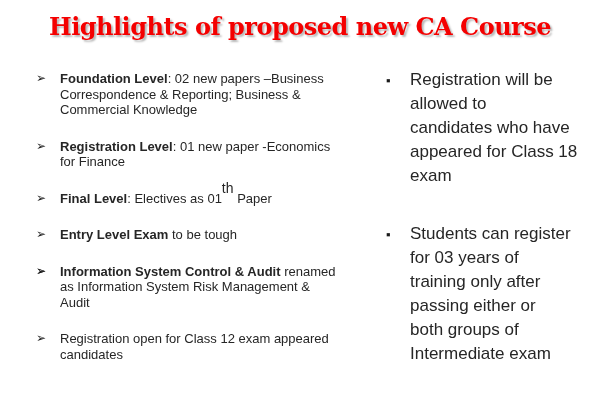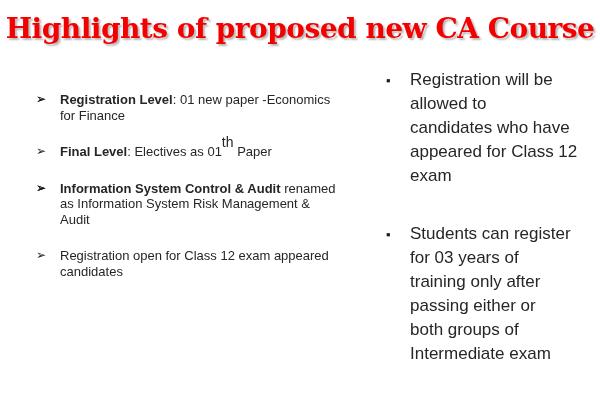--- a/index.html
+++ b/index.html
@@ -10,21 +10,21 @@
     position: relative;
     font-family: "Liberation Sans", sans-serif;
     color: #262626;
   }
   .title {
     position: absolute;
     top: 12px; left: 0; right: 0;
     text-align: center;
     font-family: "DejaVu Serif", serif;
     font-weight: bold;
-    font-size: 28px;
+    font-size: 24px;
     letter-spacing: -0.5px;
     white-space: nowrap;
     color: #f40000;
     text-shadow: 2px 2px 2px #b8b8b8;
     margin: 0;
   }
   .col { position: absolute; }
   .col ul { list-style: none; margin: 0; padding: 0; }
   .left-col {
     left: 35px; top: 71px; width: 322px;
@@ -62,32 +62,36 @@
 </style>
 </head>
 <body>
 
 <h1 class="title">Highlights of proposed new CA Course</h1>
 
 <div class="col left-col">
   <ul>
     <li>
       <span class="arrow-bullet">➢</span>
+      <span class="txt"><b>Foundation Level</b><span>: 02 new papers –Business
+Correspondence &amp; Reporting; Business &amp;
+Commercial Knowledge</span><sup class="ord"></sup><span></span></span>
     </li>
     <li>
       <span class="arrow-bullet">➢</span>
       <span class="txt"><b>Registration Level</b><span>: 01 new paper -Economics
 for Finance</span><sup class="ord"></sup><span></span></span>
     </li>
     <li>
       <span class="arrow-bullet">➢</span>
       <span class="txt"><b>Final Level</b><span>: Electives as 01</span><sup class="ord">th</sup><span> Paper</span></span>
     </li>
     <li>
       <span class="arrow-bullet">➢</span>
+      <span class="txt"><b>Entry Level Exam</b><span> to be tough</span><sup class="ord"></sup><span></span></span>
     </li>
     <li>
       <span class="arrow-bullet">➢</span>
     </li>
     <li>
       <span class="arrow-bullet">➢</span>
       <span class="txt"><b>Information System Control &amp; Audit</b><span> renamed
 as Information System Risk Management &amp;
 Audit</span><sup class="ord"></sup><span></span></span>
     </li>
@@ -99,21 +103,21 @@
   </ul>
 </div>
 
 <div class="col right-col">
   <ul>
     <li>
       <span class="square-bullet">▪</span>
       <span class="txt">Registration will be
 allowed to
 candidates who have
-appeared for Class 12
+appeared for Class 18
 exam</span>
     </li>
     <li>
       <span class="square-bullet">▪</span>
       <span class="txt">Students can register
 for 03 years of
 training only after
 passing either or
 both groups of
 Intermediate exam</span>

